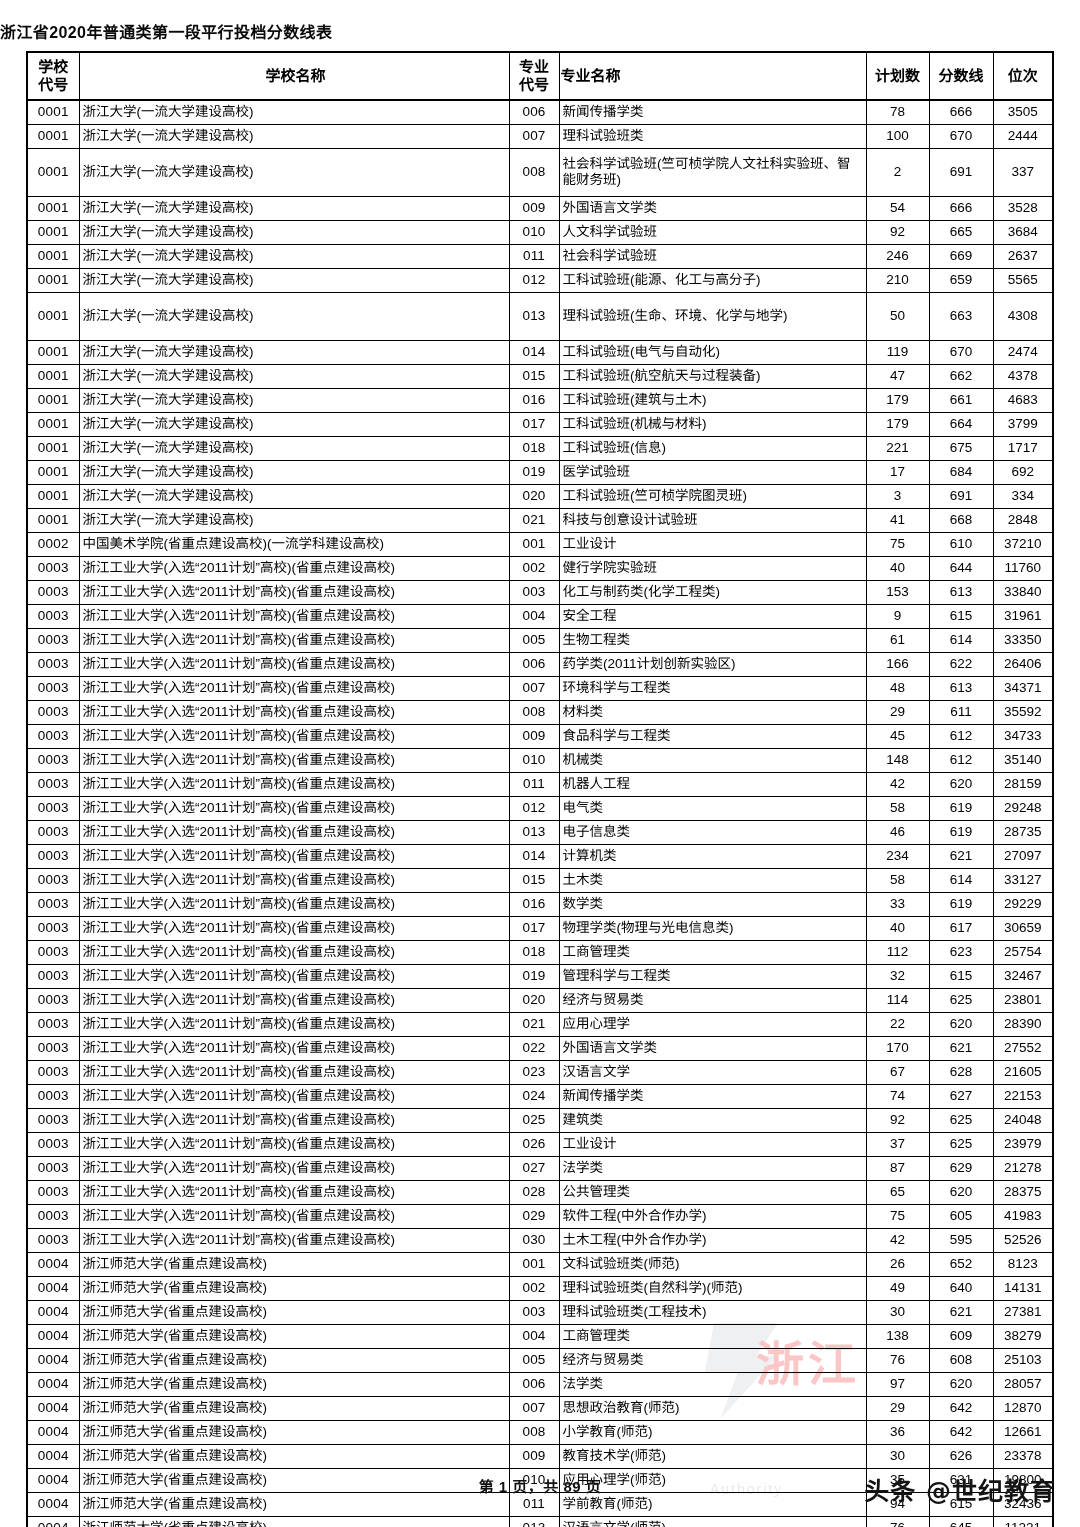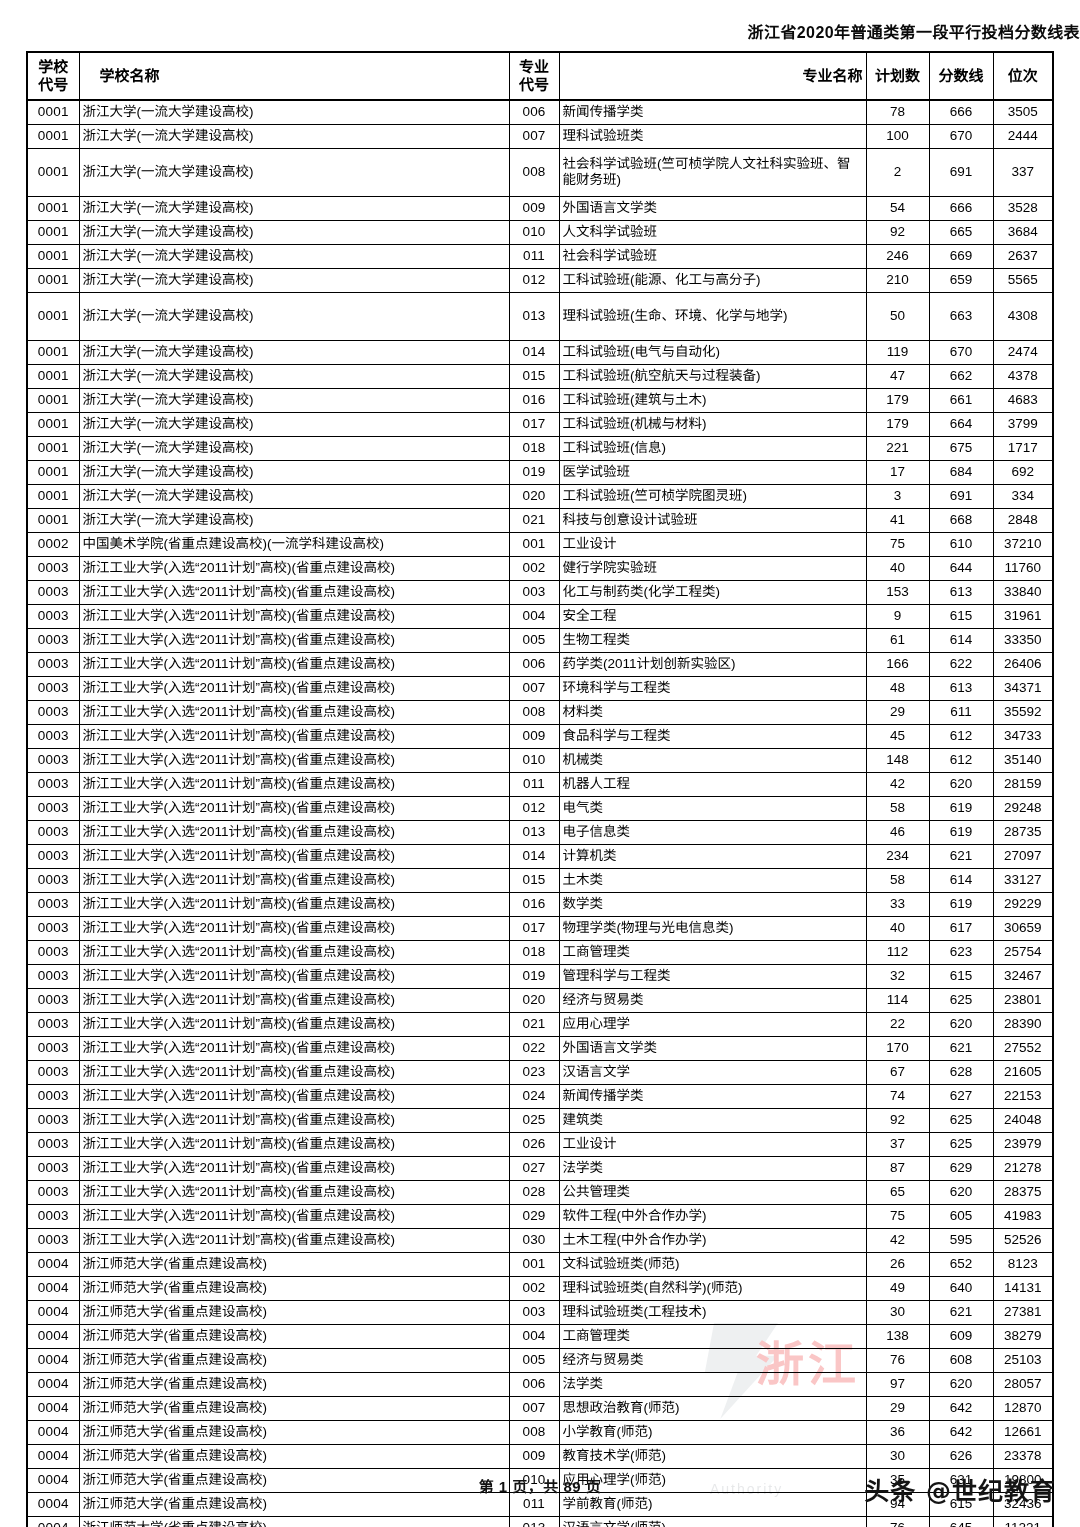--- a/index.html
+++ b/index.html
@@ -19,21 +19,21 @@
 
   #page {
     position: relative;
     width: 1080px;
     height: 1527px;
     box-sizing: border-box;
   }
 
   
   #doc-title {
-    text-align: right;
+    text-align: left;
     font-size: 16px;
     font-weight: 700;
     letter-spacing: 0.4px;
     padding-top: 24px;
     padding-bottom: 9px;
     line-height: 1.1;
     color: #0a0a0a;
   }
 
   
@@ -204,26 +204,26 @@
       <col style="width:63px">
       <col style="width:64px">
       <col style="width:60px">
     </colgroup>
     <thead>
       <tr>
         <th class="two-line">
           <span>学校</span><br>
           <span>代号</span>
         </th>
-        <th style="text-align:left;padding-left:20px">学校名称</th>
+        <th style="text-align:center;padding-left:6px">学校名称</th>
         <th class="two-line">
           <span>专业</span><br>
           <span>代号</span>
         </th>
-        <th style="text-align:right;padding-left:12px">专业名称</th>
+        <th style="text-align:left;padding-left:1px">专业名称</th>
         <th>计划数</th>
         <th>分数线</th>
         <th>位次</th>
       </tr>
     </thead>
     <tbody id="table-body">
         <tr>
           <td class="c-school-code">0001</td>
           <td class="c-school-name">浙江大学(一流大学建设高校)</td>
           <td class="c-major-code">006</td>

